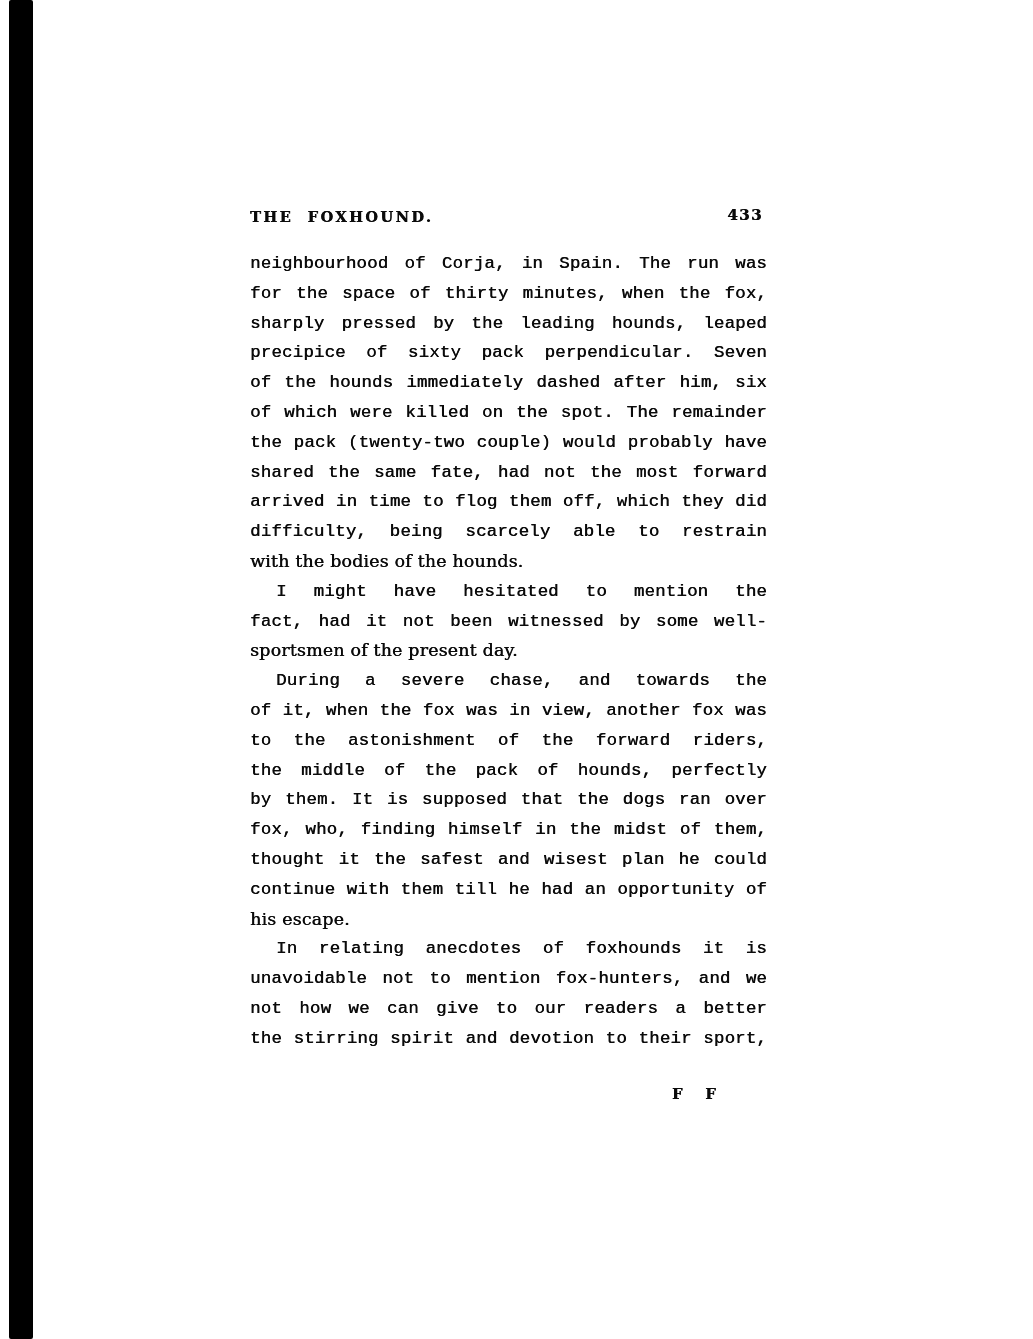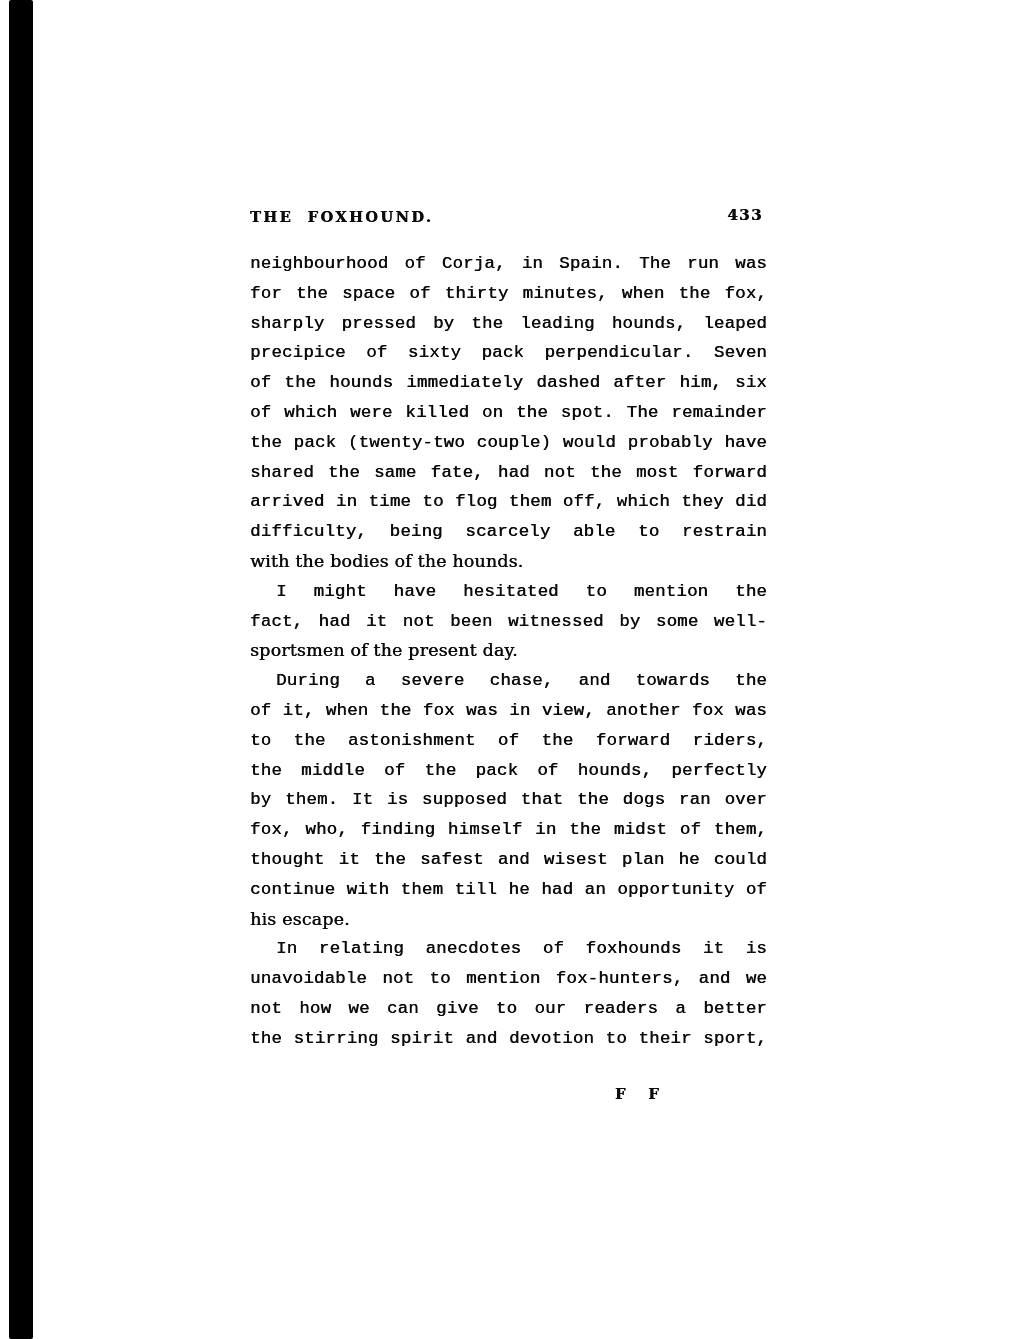--- a/index.html
+++ b/index.html
@@ -68,21 +68,21 @@
     text-align-last: justify;
     font-family: Liberation Mono, monospace;
   }
   .last {
     text-align: left;
     text-align-last: left;
   }
   .indent { text-indent: 26px; }
   .signature {
     position: absolute;
-    left: 615px;
+    left: 672px;
     top: 1085px;
     font-size: 14.5px;
     font-weight: bold;
     letter-spacing: 9px;
     text-shadow: 0.5px 0 0 currentColor;
   }
 </style>
 </head>
 <body>
 

